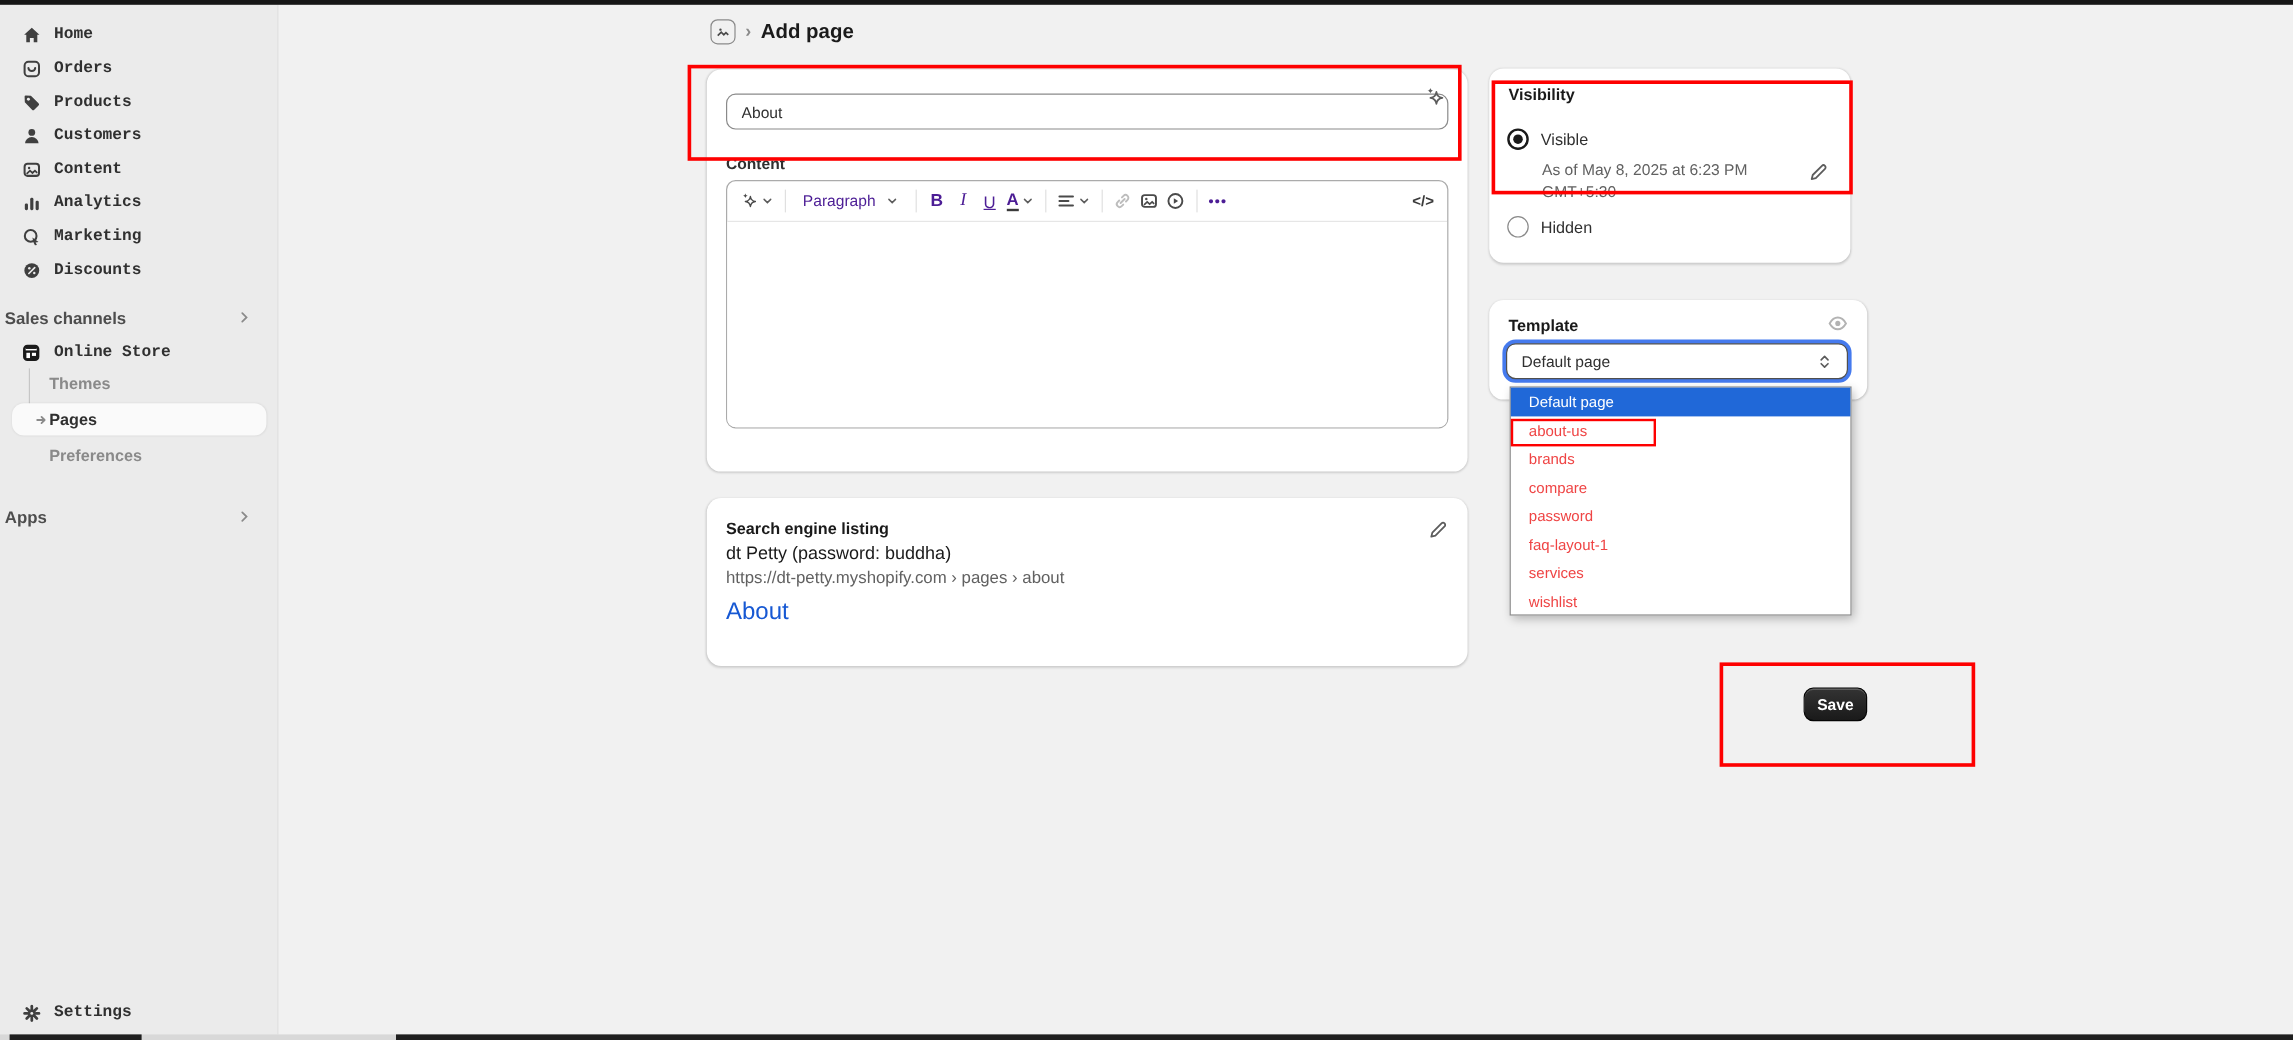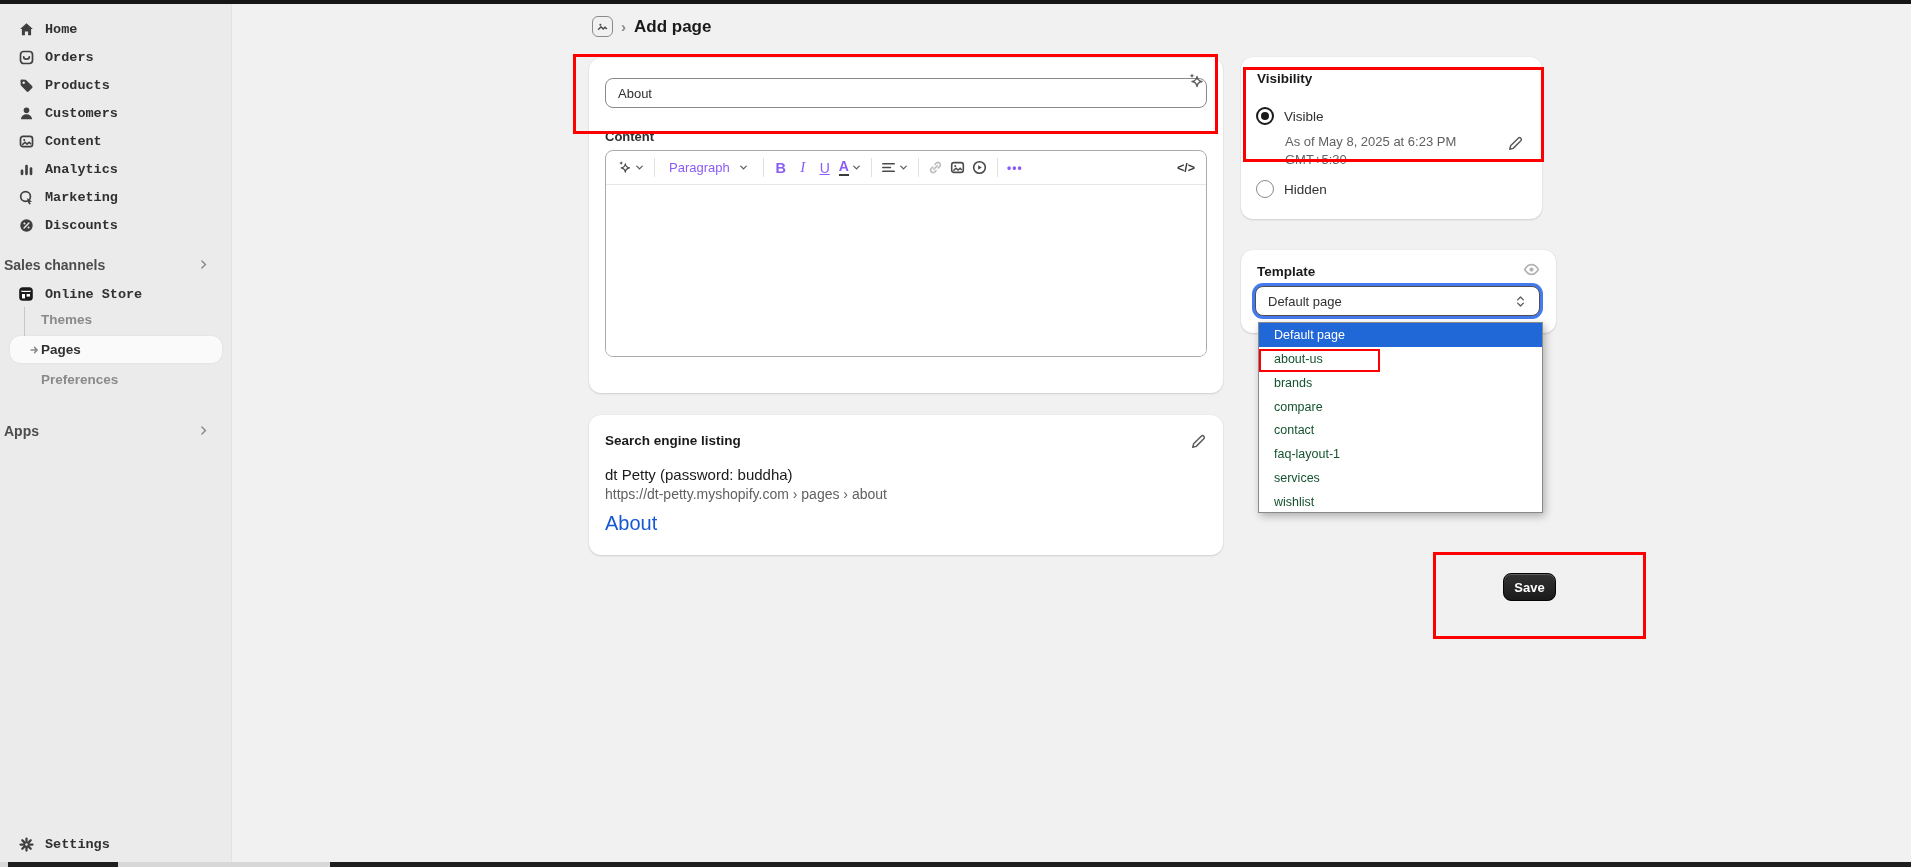--- a/index.html
+++ b/index.html
@@ -32,57 +32,57 @@
 
   .card { position:absolute; background:#ffffff; border-radius:12px; box-shadow:0 1px 2px rgba(0,0,0,.13), 0 0 2px rgba(0,0,0,.07); }
   .card1 { left:589px; top:58px; width:634px; height:335px; padding:20px 16px 16px; }
   .field-label { font-size:13px; font-weight:600; color:#303030; margin-bottom:6px; }
   .title-input { width:100%; height:30px; border:1px solid #8a8a8a; border-radius:8px; font-family:inherit; font-size:13px; color:#303030; padding:0 12px; background:#fff; outline:none; }
   .sparkle-btn { position:absolute; right:18px; top:14px; width:18px; height:18px; color:#5c5c5c; cursor:pointer; }
   .content-label { margin-top:21px; }
 
   .editor { margin-top:6px; border:1px solid #ababab; border-radius:8px; height:207px; overflow:hidden; background:#fff; }
   .ed-toolbar { height:34px; display:flex; align-items:center; padding:0 8px; border-bottom:1px solid #e6e6e6; }
-  .tb-btn { height:24px; min-width:22px; padding:0 3px; display:flex; align-items:center; justify-content:center; color:#8b5cf6; font-size:14px; cursor:pointer; gap:2px; }
+  .tb-btn { height:24px; min-width:22px; padding:0 3px; display:flex; align-items:center; justify-content:center; color:#4c1d95; font-size:14px; cursor:pointer; gap:2px; }
   .tb-btn .chev-s { color:#5c5c5c; }
   .tb-bold { font-weight:800; font-size:14.5px; }
   .tb-italic { font-style:italic; font-family:"Liberation Serif","DejaVu Serif",serif; font-size:15px; }
   .tb-underline { text-decoration:underline; font-size:14px; }
   .tb-color { font-size:14px; font-weight:600; border-bottom:2.5px solid #3a3a3a; line-height:13px; height:16px; }
   .tb-divider { width:1px; height:19px; background:#e0e0e0; margin:0 6px; }
   .tb-link { color:#bdbdbd; }
   .tb-more { letter-spacing:1px; font-size:12px; font-weight:700; }
   .tb-code { margin-left:auto; font-size:12.5px; font-weight:700; color:#3a3a3a; }
   .ed-body { height:172px; background:#fff; cursor:text; }
 
   .card2 { left:589px; top:415px; width:634px; height:140px; padding:18px 16px; }
   .card2-head { display:flex; align-items:flex-start; justify-content:space-between; }
   .card-title { font-size:13.5px; font-weight:700; color:#1a1a1a; }
   .pencil-btn { width:17px; height:17px; color:#5c5c5c; cursor:pointer; }
-  .seo-site { margin-top:16px; font-size:15px; color:#1a1a1a; }
+  .seo-site { margin-top:3px; font-size:15px; color:#1a1a1a; }
   .seo-url { margin-top:3px; font-size:14px; color:#616161; }
   .seo-link { margin-top:10px; font-size:20px; color:#1658d3; cursor:pointer; }
 
   
   .vis-card { left:1241px; top:57px; width:301px; height:162px; }
   .vis-title { position:absolute; left:16px; top:14px; }
   .radio-row { position:absolute; display:flex; align-items:center; gap:10px; font-size:13.5px; font-weight:500; color:#303030; cursor:pointer; }
   .radio { width:18px; height:18px; border-radius:50%; background:#fff; border:2px solid #1a1a1a; position:relative; flex:0 0 18px; }
   .radio.checked::after { content:""; position:absolute; left:3px; top:3px; width:8px; height:8px; border-radius:50%; background:#1a1a1a; }
   .radio.unchecked { border:1.5px solid #8a8a8a; }
   .vis-note { position:absolute; left:44px; top:76px; width:230px; font-size:13px; color:#616161; line-height:18px; }
   .vis-pencil { position:absolute; right:18px; top:78px; }
   .tpl-card { left:1241px; top:250px; width:315px; height:83px; }
   .tpl-title { position:absolute; left:16px; top:14px; }
   .eye-btn { position:absolute; right:16px; top:11px; width:17px; height:17px; color:#b3b3b3; cursor:pointer; }
   .tpl-select { position:absolute; left:14px; top:36px; width:285px; height:30px; border:1px solid #4f4f4f; border-radius:8px; background:#fff; display:flex; align-items:center; padding:0 12px; font-size:13px; color:#303030; cursor:pointer; box-shadow:0 0 0 3px rgba(36,99,235,.85); }
   .tpl-select .updown { margin-left:auto; color:#5c5c5c; }
 
   .dropdown { position:absolute; left:1258px; top:322px; width:285px; height:191px; background:#fff; border:1px solid #8a8a8a; box-shadow:2px 3px 8px rgba(0,0,0,.28); z-index:40; }
-  .dd-item { height:23.875px; display:flex; align-items:center; padding-left:15px; font-size:12.5px; color:#14532d; cursor:pointer; }
+  .dd-item { height:23.875px; display:flex; align-items:center; padding-left:15px; font-size:12.5px; color:#ef4444; cursor:pointer; }
   .dd-item.selected { background:#2068d8; color:#ffffff; }
 
   .save-btn { position:absolute; left:1503px; top:573px; width:53px; height:28px; background:linear-gradient(#333333,#1a1a1a); border:1px solid #050505; border-radius:8px; box-shadow:inset 0 1px 0 rgba(255,255,255,.22); color:#fff; font-size:13px; font-weight:700; display:flex; align-items:center; justify-content:center; cursor:pointer; z-index:30; }
 
   
   .anno { position:absolute; border:3px solid #fe0000; z-index:60; pointer-events:none; }
   .anno-title { left:573px; top:54px; width:645px; height:80px; }
   .anno-vis { left:1243px; top:67px; width:301px; height:95px; }
   .anno-opt { left:1259px; top:349px; width:121px; height:23px; border-width:2.5px; }
   .anno-save { left:1433px; top:552px; width:213px; height:87px; }
@@ -396,21 +396,21 @@
           </svg>
       </span>
     </div>
   </div>
 
   <div class="dropdown">
     <div class="dd-item selected">Default page</div>
     <div class="dd-item">about-us</div>
     <div class="dd-item">brands</div>
     <div class="dd-item">compare</div>
-    <div class="dd-item">contact</div>
+    <div class="dd-item">password</div>
     <div class="dd-item">faq-layout-1</div>
     <div class="dd-item">services</div>
     <div class="dd-item">wishlist</div>
   </div>
 
   <div class="save-btn">Save</div>
 
   <div class="anno anno-title"></div>
   <div class="anno anno-vis"></div>
   <div class="anno anno-opt"></div>

